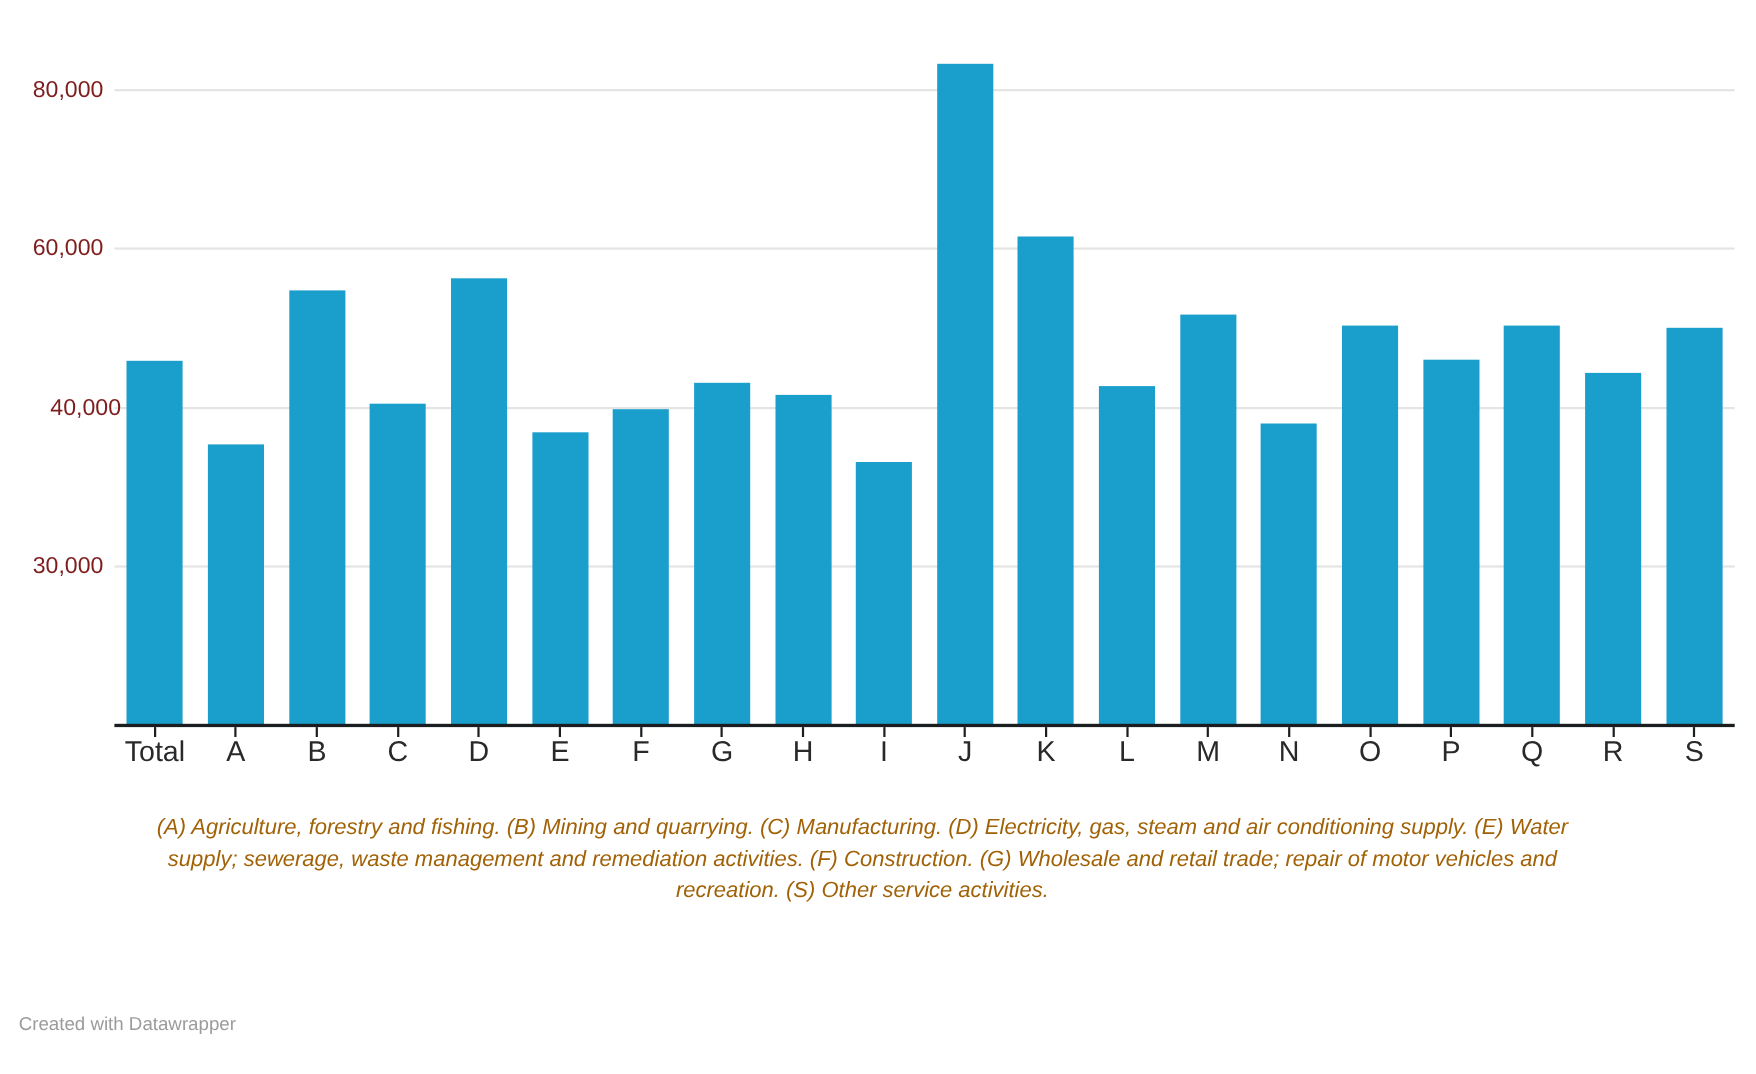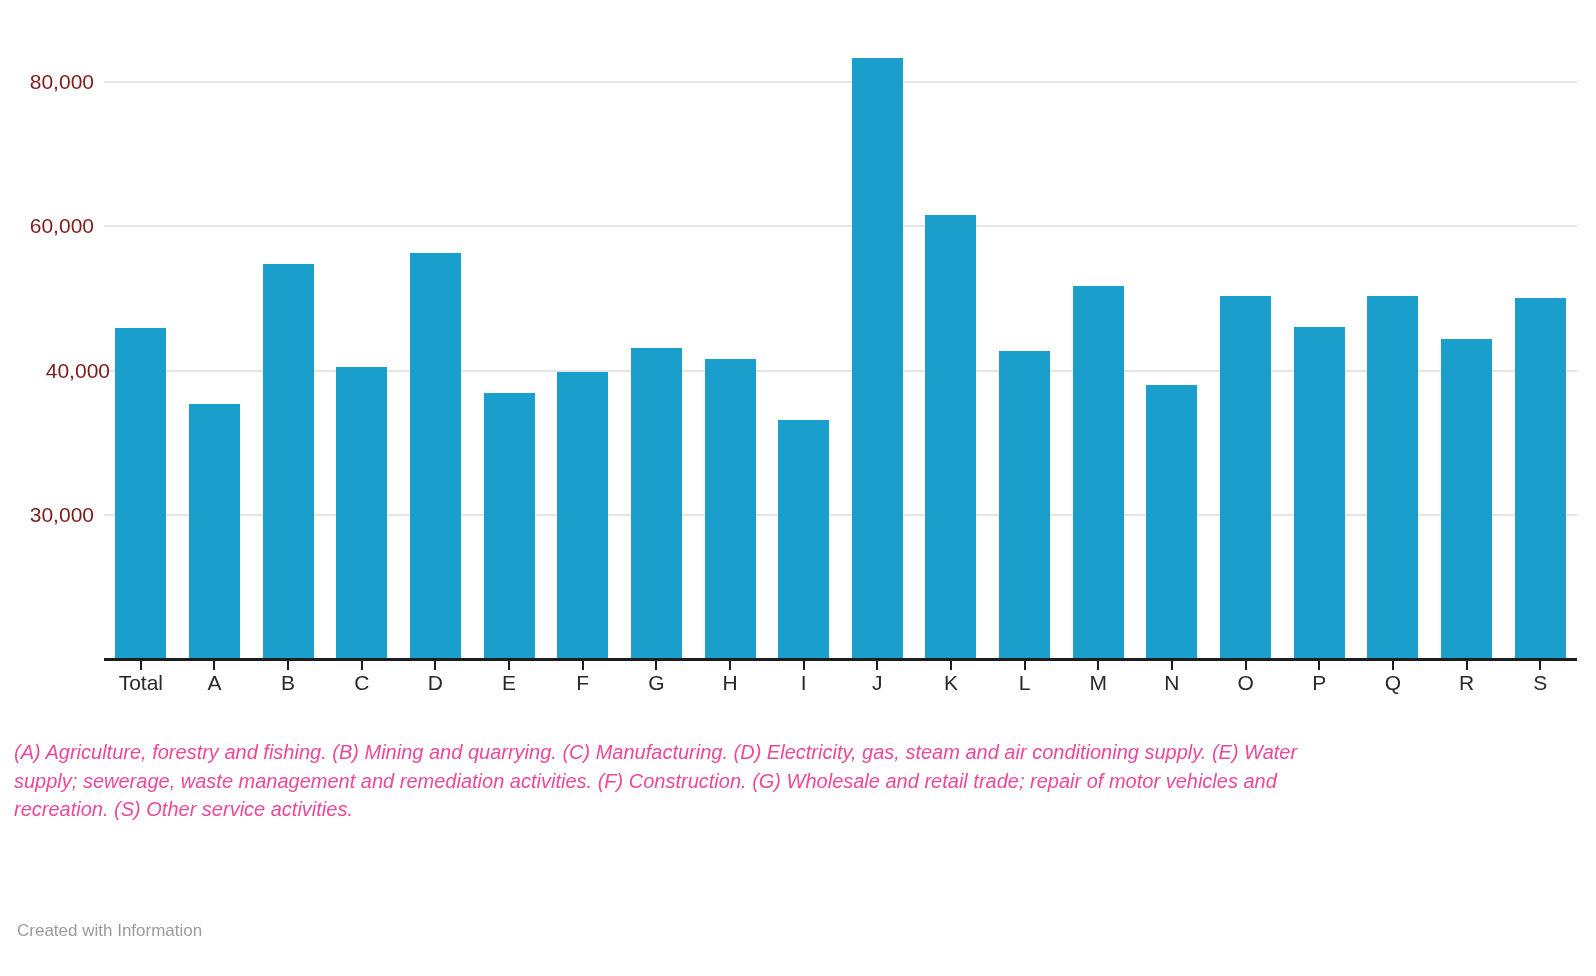--- a/index.html
+++ b/index.html
@@ -39,33 +39,34 @@
   }
   .xtick {
     position: absolute;
     width: 2px;
     height: 9px;
     background: #1b1e21;
   }
   .xtick-label {
     position: absolute;
     text-align: center;
-    font-size: 21px;
+    font-size: 26px;
     line-height: 30px;
     color: #28292b;
   }
   .footnote {
     position: absolute;
     left: 14px;
     top: 738px;
     width: 1540px;
     font-size: 20px;
     line-height: 28.7px;
     font-style: italic;
-    color: #ec4899;
+    color: #a16207;
+    text-align: center;
   }
   .credit {
     position: absolute;
     left: 17px;
     top: 921px;
     font-size: 17px;
     color: #9b9b9b;
   }
 </style>
 </head>
@@ -143,14 +144,14 @@
       <div class="xtick-label" style="left: 1503.35px; width: 73.65px; top: 668px;">S</div>
       <div class="baseline" style="left: 104px; width: 1473px; top: 658px;"></div>
     </div>
 
   <div class="footnote">
     <div>(A) Agriculture, forestry and fishing. (B) Mining and quarrying. (C) Manufacturing. (D) Electricity, gas, steam and air conditioning supply. (E) Water</div>
     <div>supply; sewerage, waste management and remediation activities. (F) Construction. (G) Wholesale and retail trade; repair of motor vehicles and</div>
     <div>recreation. (S) Other service activities.</div>
   </div>
 
-  <div class="credit">Created with Information</div>
+  <div class="credit">Created with Datawrapper</div>
 </div>
 
 </body></html>

